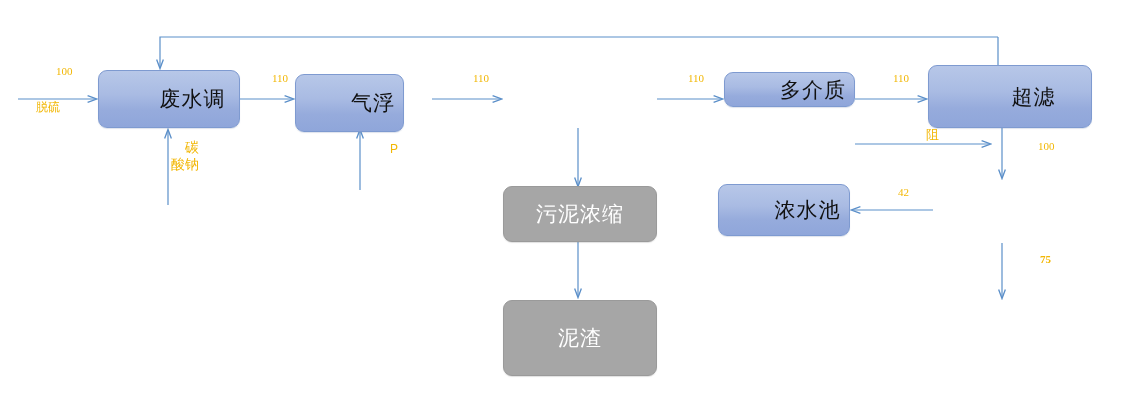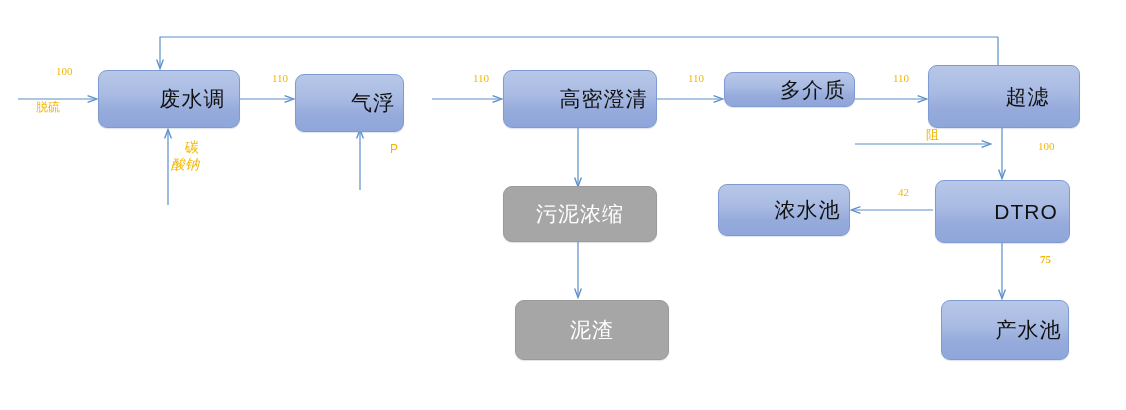--- a/index.html
+++ b/index.html
@@ -75,21 +75,21 @@
   .tag-stack {
     position: absolute;
     color: #f2b705;
     font-size: 14px;
     z-index: 4;
     line-height: 1.2;
     text-align: center;
     white-space: nowrap;
   }
   .tag-stack span { display: block; }
-  .tag-line2 { margin-left: -14px; font-style: italic; }
+  .tag-line2 { margin-left: -14px; }
 </style>
 </head>
 <body>
 
 <div id="canvas">
 
   <svg id="wires" viewBox="0 0 1126 410" xmlns="http://www.w3.org/2000/svg">
     <defs>
       <marker id="ah" markerWidth="9" markerHeight="9" refX="7.5" refY="3.2" orient="auto" markerUnits="strokeWidth">
         <path d="M0.5,0.4 L8,3.2 L0.5,6" fill="none" stroke="#5b8fc9" stroke-width="1.1"></path>
@@ -126,51 +126,42 @@
   </svg>
 
   <div class="node node-blue" style="left:98px; top:70px; width:142px; height:58px;">
     <span class="node-label">废水调</span>
   </div>
 
   <div class="node node-blue" style="left:295px; top:74px; width:109px; height:58px;">
     <span class="node-label">气浮</span>
   </div>
 
-  <div class="node node-blue" style="left:503px; top:70px; width:154px; height:58px;">
-    <span class="node-label">高密澄清</span>
-  </div>
 
   <div class="node node-blue" style="left:724px; top:72px; width:131px; height:35px;">
     <span class="node-label">多介质</span>
   </div>
 
-  <div class="node node-blue" style="left:928px; top:65px; width:152px; height:63px;">
+  <div class="node node-blue" style="left:928px; top:65px; width:164px; height:63px;">
     <span class="node-label">超滤</span>
   </div>
 
   <div class="node node-gray" style="left:503px; top:186px; width:154px; height:56px;">
     <span class="node-label">污泥浓缩</span>
   </div>
 
-  <div class="node node-gray" style="left:503px; top:300px; width:154px; height:60px;margin-left:12px;">
+  <div class="node node-gray" style="left:503px; top:300px; width:154px; height:76px;">
     <span class="node-label">泥渣</span>
   </div>
 
   <div class="node node-blue" style="left:718px; top:184px; width:132px; height:52px;border-radius:9px;">
     <span class="node-label">浓水池</span>
   </div>
 
-  <div class="node node-blue" style="left:935px; top:180px; width:135px; height:63px;">
-    <span class="node-label">DTRO</span>
-  </div>
 
-  <div class="node node-blue" style="left:941px; top:300px; width:128px; height:60px;">
-    <span class="node-label">产水池</span>
-  </div>
 
   <div class="flow-num" style="left:56px; top:65px;">100</div>
 
   <div class="flow-tag" style="left:36px; top:101px;">脱硫</div>
 
   <div class="tag-stack" style="left:185px; top:139px;">
     <span>碳</span>
     <span class="tag-line2">酸钠</span>
   </div>
 

